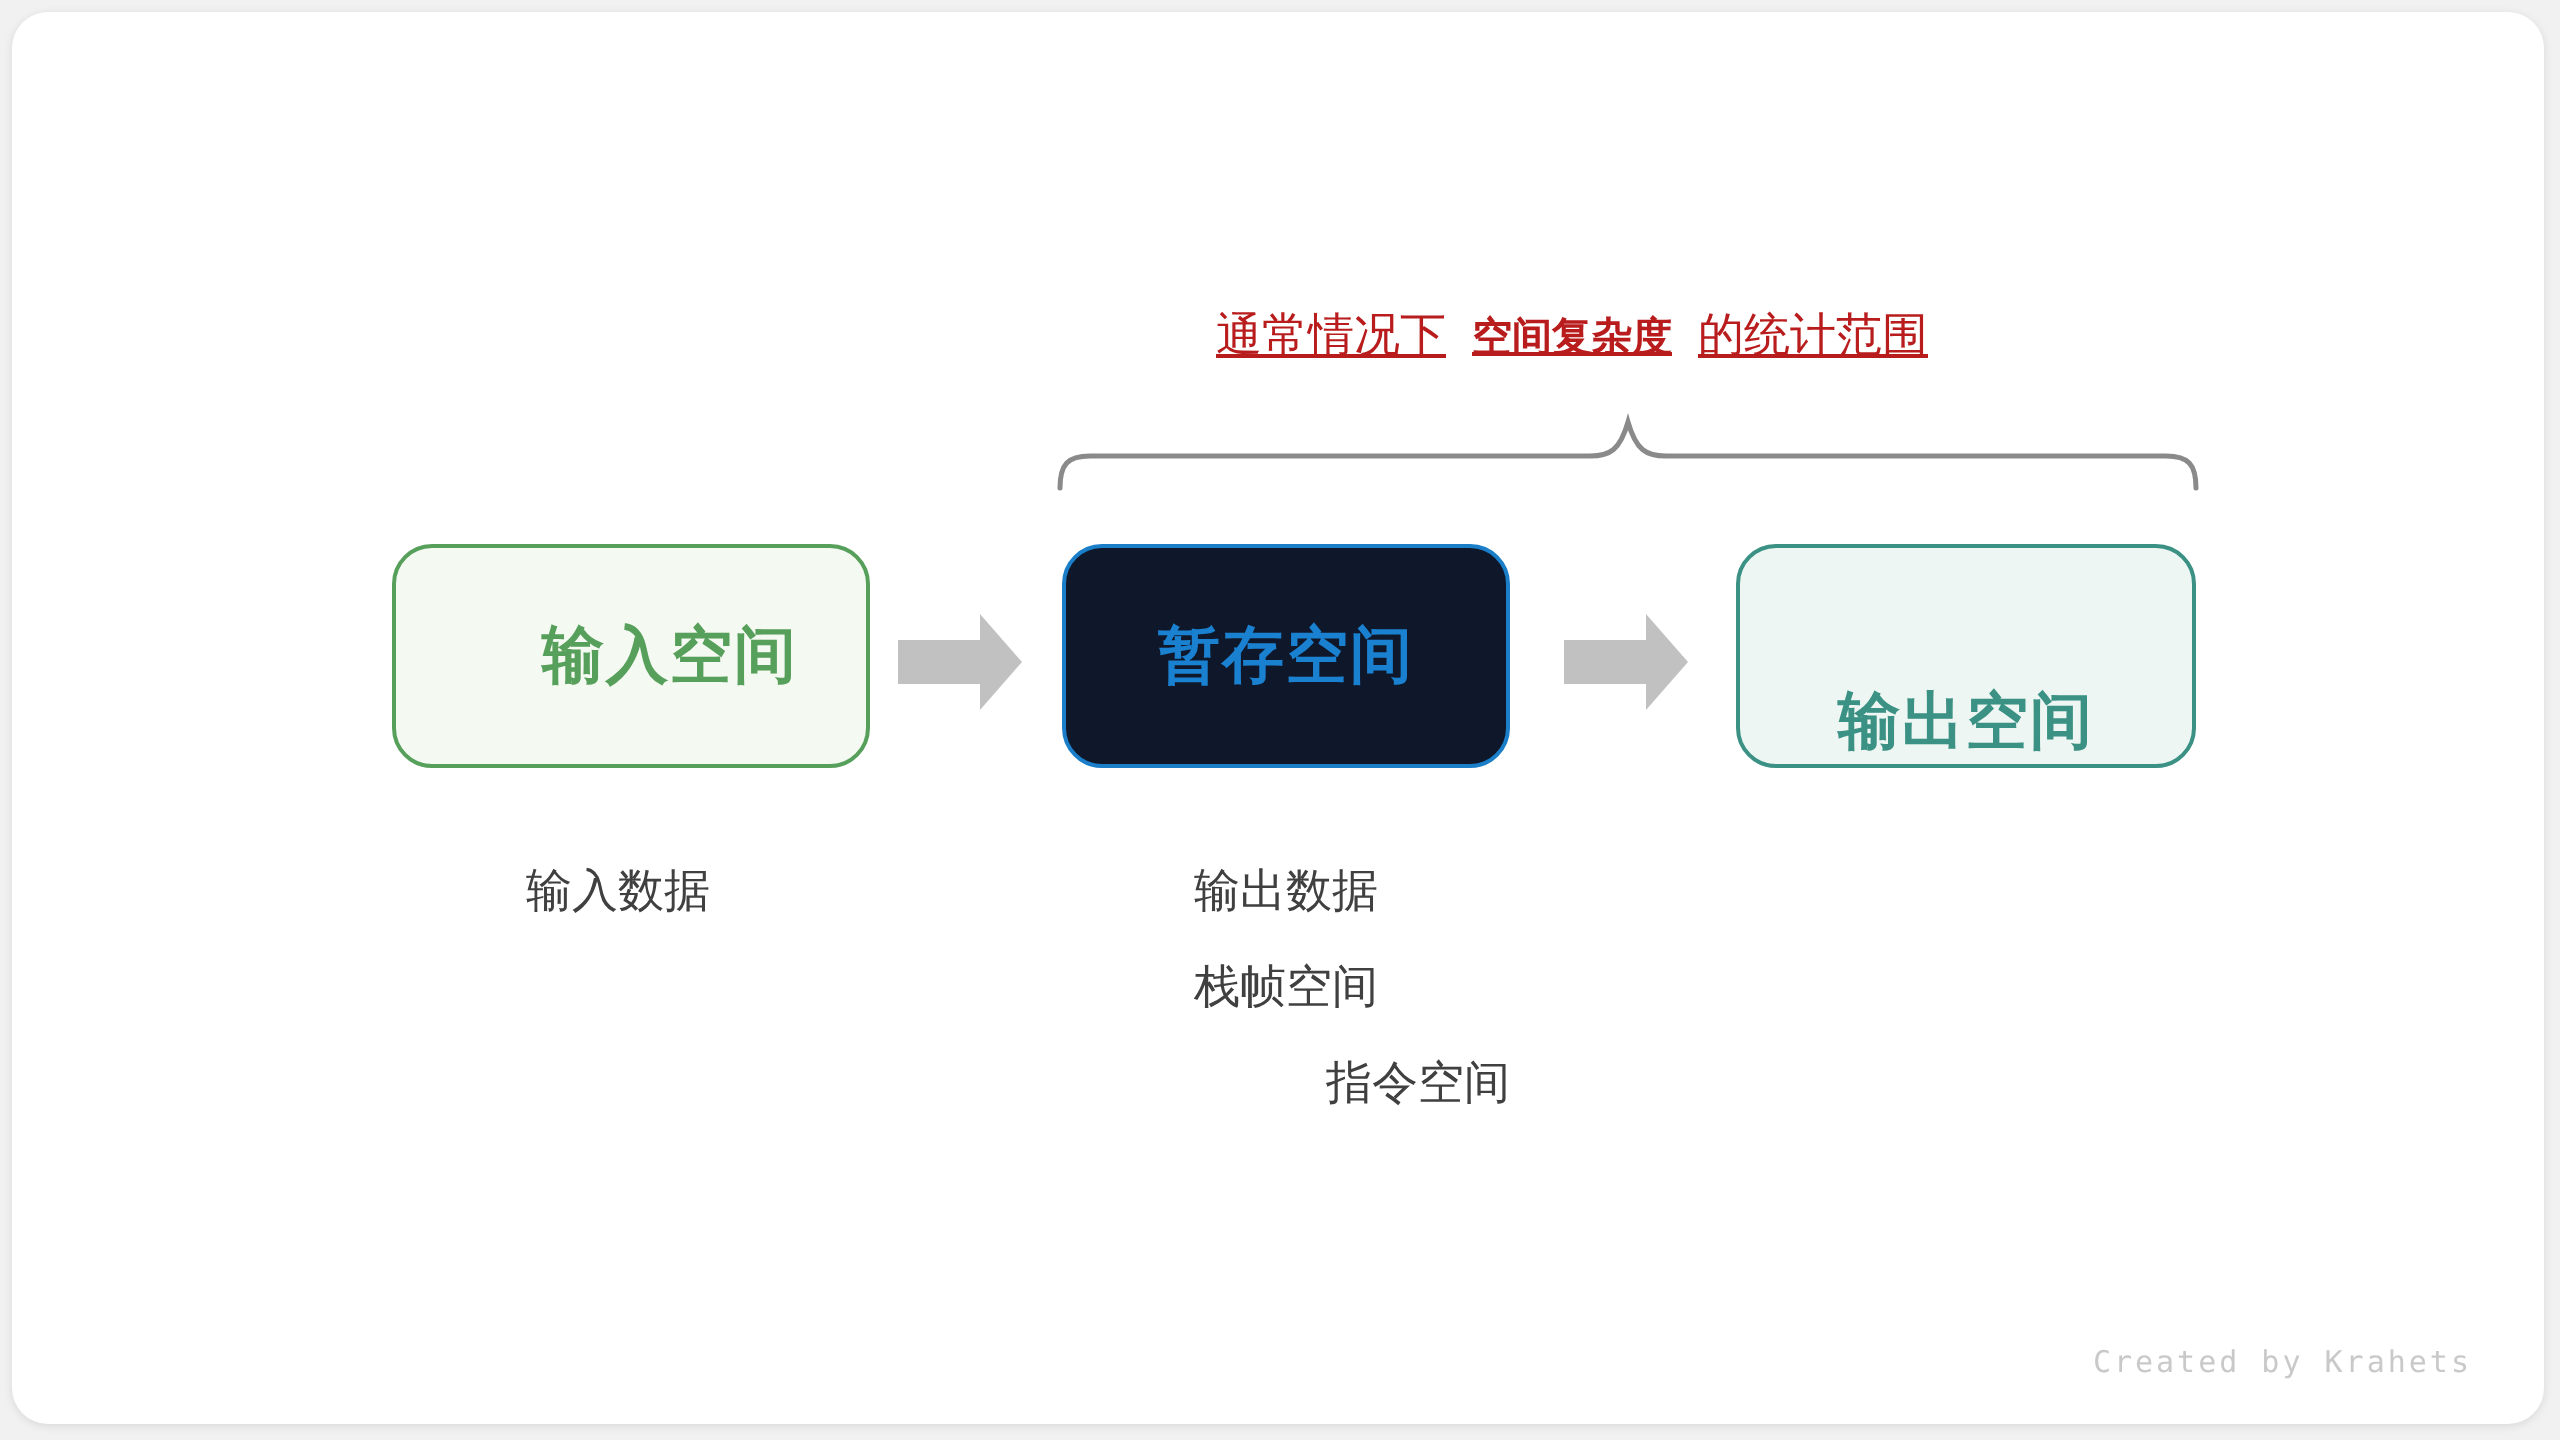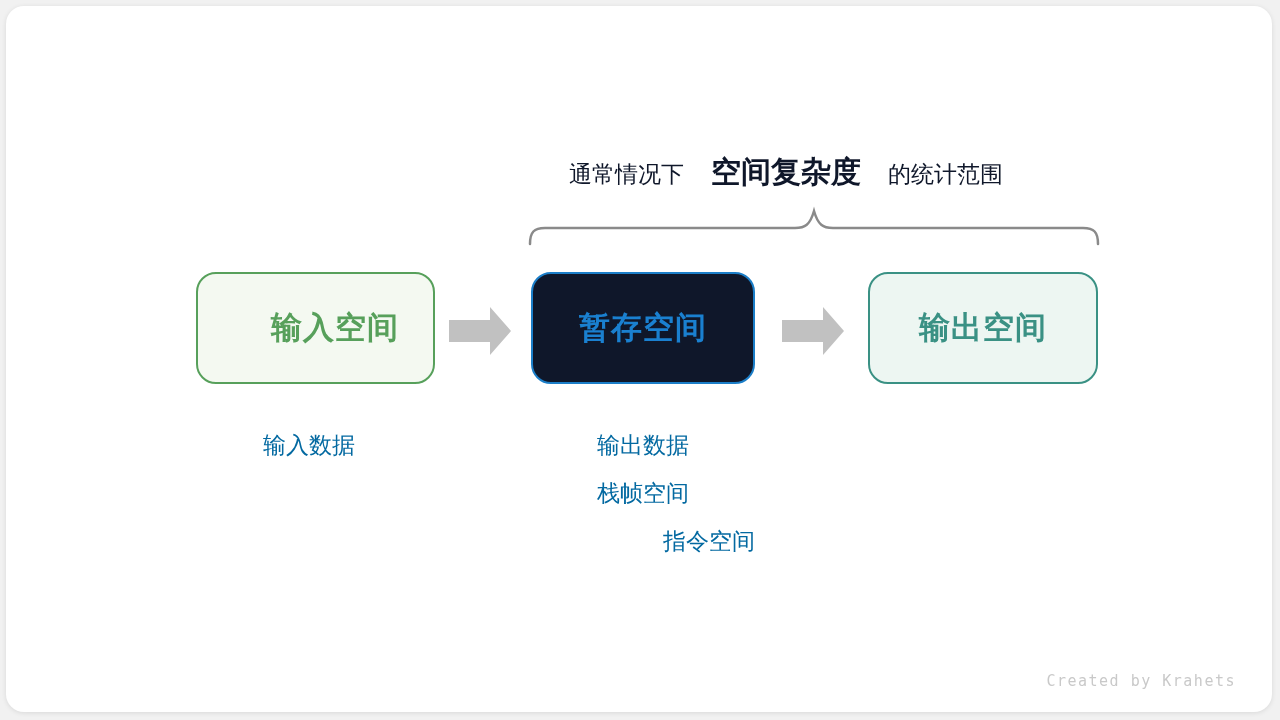--- a/index.html
+++ b/index.html
@@ -21,57 +21,57 @@
     position: absolute;
     left: 450px; top: 146px; width: 660px; height: 40px;
     display: flex;
     justify-content: center;
     align-items: baseline;
     font-size: 23px;
     font-weight: 500;
     white-space: nowrap;
   }
   .annotation .emphasis {
-    font-size: 30px;
+    font-size: 20px;
     font-weight: 700;
-    margin: 0 27px;
+    margin: 0 13px;
   }
   .brace {
     position: absolute;
     left: 522px; top: 198px;
     width: 572px; height: 42px;
   }
   .space-box {
     position: absolute;
     top: 266px; height: 112px;
     border: 2.5px solid;
     border-radius: 20px;
     display: flex;
     align-items: center;
     justify-content: center;
     font-size: 31px;
     font-weight: 700;
     letter-spacing: 1px;
   }
   .box-input  { left: 190px; width: 239px; padding-left: 39px; }
   .box-temp   { left: 525px; width: 224px; }
-  .box-output { left: 862px; width: 230px; }
+  .box-output { left: 862px; width: 230px; align-items: flex-end; }
   .arrow {
     position: absolute;
     top: 301px;
     width: 62px; height: 48px;
   }
   .arrow-1 { left: 443px; }
   .arrow-2 { left: 776px; }
   .sublabel {
     position: absolute;
     width: 226px;
     text-align: center;
     font-size: 23px;
-    color: #0369a1;
+    color: #404040;
     white-space: nowrap;
   }
   .col-input  { left: 190px; }
   .col-temp   { left: 525px; width: 224px; }
   .col-output { left: 862px; width: 230px; }
   .row-1 { top: 424px; }
   .row-2 { top: 472px; }
   .row-3 { top: 520px; text-align: right; }
   .credit {
     position: absolute;
@@ -80,21 +80,21 @@
     font-size: 15px;
     letter-spacing: 1.5px;
     text-align: right;
   }
 </style>
 </head>
 <body style="background: rgb(241, 241, 241);">
 
 <div class="card">
 
-  <div class="annotation" style="color: #0f172a;">
+  <div class="annotation" style="color: #b91c1c; text-decoration: underline;">
     <span>通常情况下</span>
     <span class="emphasis">空间复杂度</span>
     <span>的统计范围</span>
   </div>
 
   <svg class="brace" viewBox="0 0 572 42" style="color: rgb(138, 138, 138);">
     <path d="M 2,40 C 2,28 6,24 17,24 L 267,24 C 277,24 282,21 286,7 C 290,21 295,24 305,24 L 555,24 C 566,24 570,28 570,40" fill="none" stroke="currentColor" stroke-width="2.5" stroke-linecap="round"></path>
   </svg>
 
   <div class="space-box box-input" style="border-color: rgb(87, 160, 91); background: rgb(244, 249, 241); color: rgb(87, 160, 91);">

